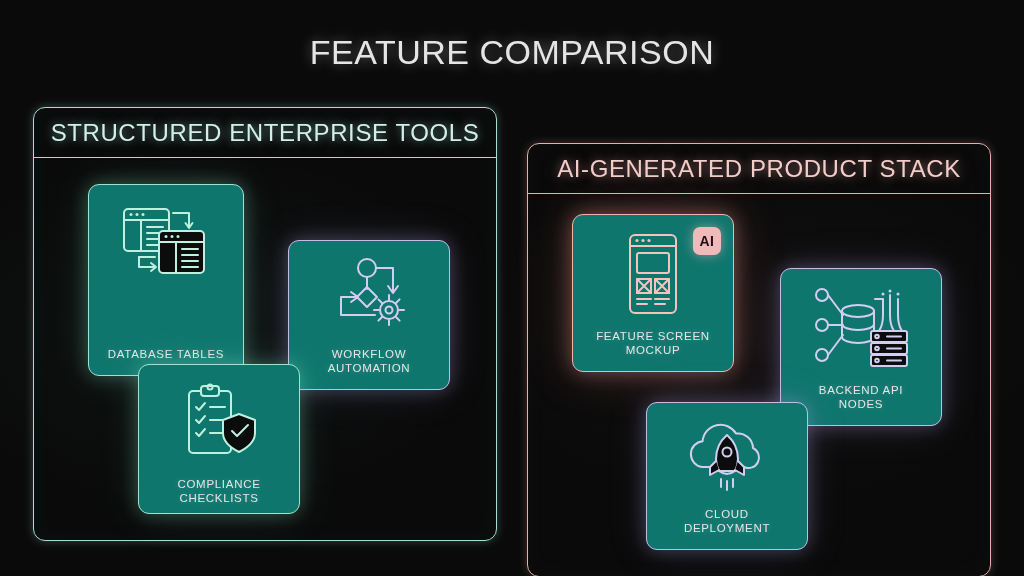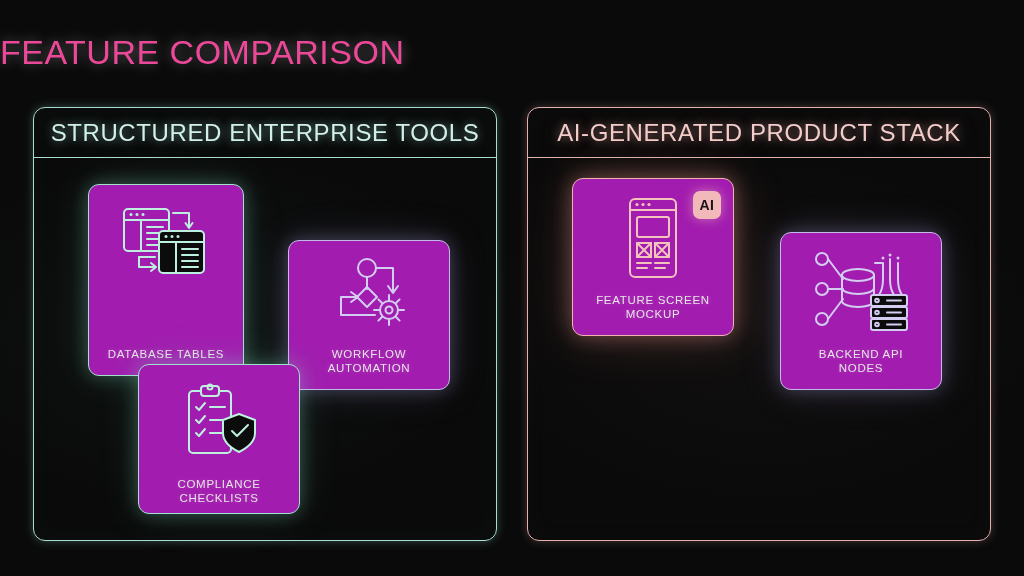--- a/index.html
+++ b/index.html
@@ -20,41 +20,41 @@
       radial-gradient(ellipse 420px 260px at 760px 330px, rgba(255,190,190,0.030), transparent 70%),
       #0a0a0a;
   }
 
   
   #page-title {
     position: absolute;
     top: 33px;
     left: 0;
     width: 1024px;
-    text-align: left;
+    text-align: center;
     font-size: 34px;
     font-weight: 400;
     letter-spacing: 0.5px;
-    color: #ec4899;
+    color: #e5e5e5;
     text-shadow: 0 0 14px rgba(255,255,255,0.35), 0 0 30px rgba(255,255,255,0.12);
   }
 
   
   .panel {
     position: absolute;
     top: 107px;
     height: 434px;
     border-radius: 12px;
     border-width: 1px;
     border-style: solid;
   }
   #panel-left  { left: 33px;  width: 464px; border-color: #a8ded2;
                  box-shadow: 0 0 10px rgba(160,230,215,0.28), inset 0 0 26px rgba(140,225,205,0.035); }
   #panel-right { left: 527px; width: 464px; border-color: #e3b2b0;
-                 box-shadow: 0 0 10px rgba(230,170,170,0.26), inset 0 0 26px rgba(230,160,160,0.030); }
+                 box-shadow: 0 0 10px rgba(230,170,170,0.26), inset 0 0 26px rgba(230,160,160,0.030); margin-top: 36px; }
 
   .panel-header {
     position: absolute;
     top: 0; left: 0; right: 0;
     height: 50px;
     display: flex;
     align-items: center;
     justify-content: center;
     font-size: 24px;
     letter-spacing: 0.6px;
@@ -64,21 +64,21 @@
                                text-shadow: 0 0 10px rgba(170,235,220,0.55), 0 0 22px rgba(150,225,210,0.25); }
   #panel-right .panel-header { color: #f3cdc9; border-bottom-color: #e3b2b0;
                                text-shadow: 0 0 10px rgba(240,180,178,0.55), 0 0 22px rgba(230,160,158,0.25); }
 
   .panel-body { position: absolute; top: 50px; left: 0; right: 0; bottom: 0; }
 
   
   .card {
     position: absolute;
     border-radius: 11px;
-    background: #a21caf;
+    background: #0f766e;
     border: 1px solid;
     display: flex;
     flex-direction: column;
     align-items: center;
     padding-top: 16px;
   }
   
   .card::before, .card::after {
     content: "";
     position: absolute;
@@ -295,15 +295,32 @@
           <line x1="74" y1="63.5" x2="88" y2="63.5"></line>
           <rect x="58" y="70" width="36" height="11" rx="2" fill="#0c0c0c"></rect>
           <circle cx="64" cy="75.5" r="1.8"></circle>
           <line x1="74" y1="75.5" x2="88" y2="75.5"></line>
         </svg>
       </div>
       <div class="card-label">BACKEND API
 NODES</div>
     </div>
 
+    <div id="card-cloud" class="card theme-lav">
+      <div class="card-icon">
+        <svg width="94" height="78" viewBox="0 0 94 78" fill="none" stroke-width="2" stroke-linecap="round" stroke-linejoin="round">
+          <path d="M22 48 a13 13 0 0 1 0.6 -25.8 a18 18 0 0 1 33.4 -7.6 a15 15 0 0 1 17 14.4
+                   a10 10 0 0 1 -9 19 H22 Z"></path>
+          <path d="M47 16 c8 7 11 16 11 24 c0 5 -1.5 9 -3 12 h-16 c-1.5 -3 -3 -7 -3 -12
+                   c0 -8 3 -17 11 -24 Z" fill="#0c0c0c"></path>
+          <circle cx="47" cy="33" r="4.5"></circle>
+          <path d="M36 42 l-6 6 v8 l9 -5" fill="#0c0c0c"></path>
+          <path d="M58 42 l6 6 v8 l-9 -5" fill="#0c0c0c"></path>
+          <path d="M39 52 q8 6 16 0"></path>
+          <path d="M41 60 v8 M47 62 v9 M53 60 v8"></path>
+        </svg>
+      </div>
+      <div class="card-label">CLOUD
+DEPLOYMENT</div>
+    </div>
 
   </div>
 </section>
 
 </body></html>

